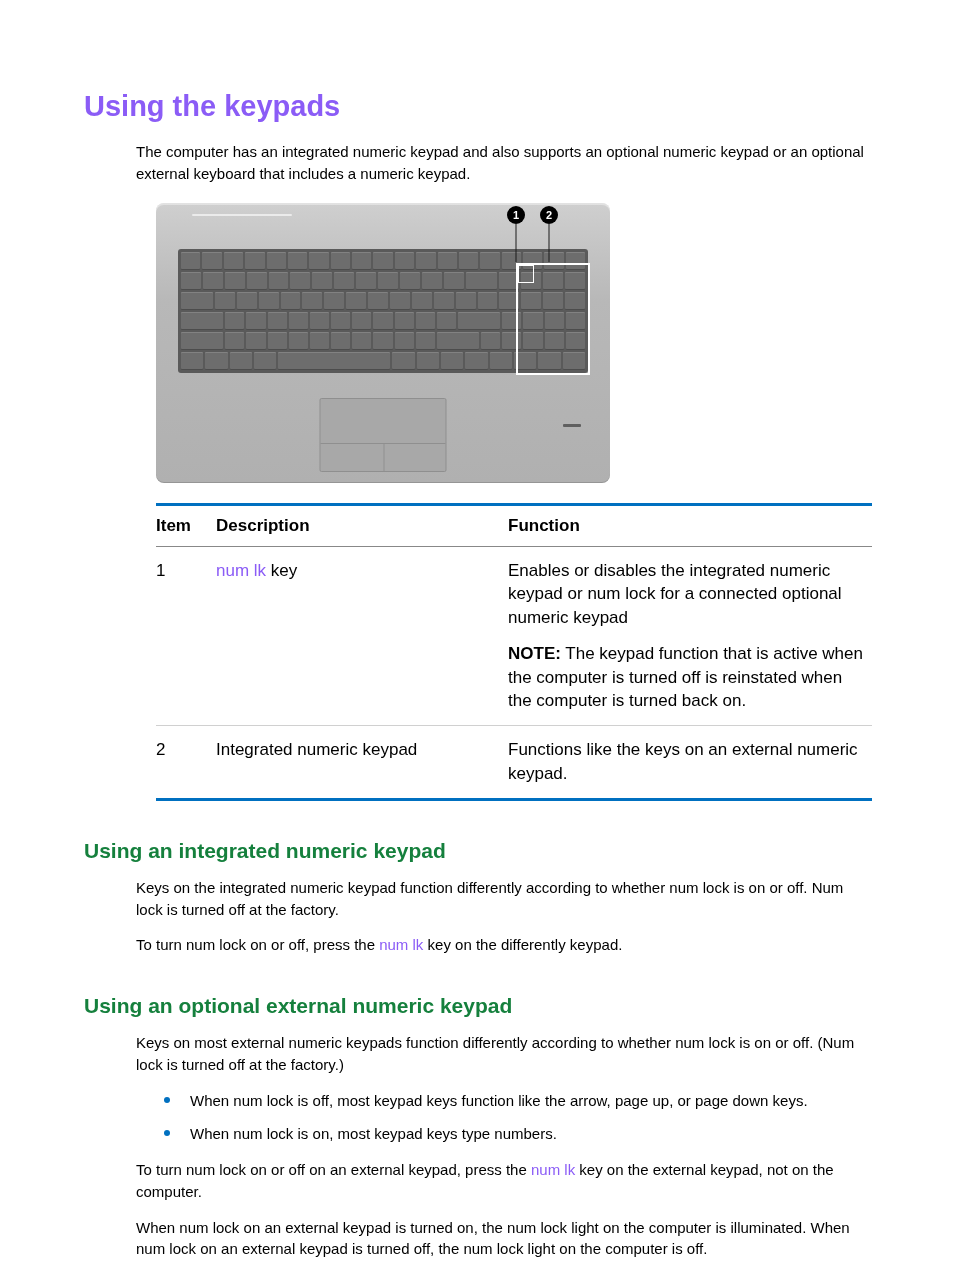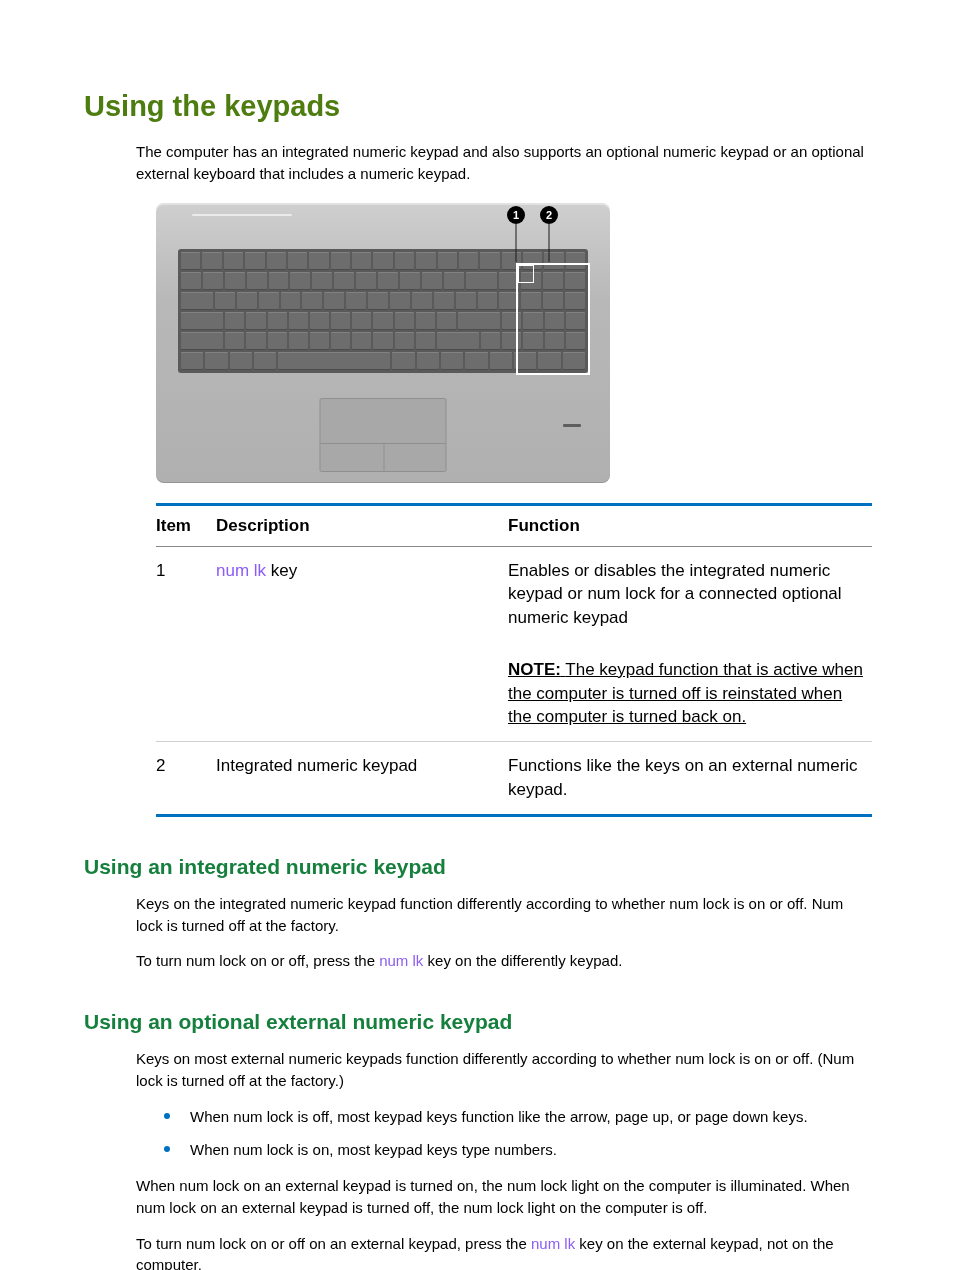--- a/index.html
+++ b/index.html
@@ -9,21 +9,21 @@
     color: #000;
     background: #fff;
     width: 954px;
   }
   .page {
     padding: 90px 84px 40px 84px;
     box-sizing: border-box;
     width: 954px;
   }
   h1.main-heading {
-    color: #4d7c0f;
+    color: #8b5cf6;
     font-size: 29px;
     font-weight: bold;
     margin: 0 0 18px 0;
   }
   h2.sub-heading {
     color: #15803d;
     font-size: 21px;
     font-weight: bold;
     margin: 38px 0 14px 0;
   }
@@ -182,21 +182,21 @@
     line-height: 1.4;
     border-bottom: 1px solid #d0d0d0;
   }
   table.callout-table tbody tr:last-child td {
     border-bottom: 3px solid #0070c0;
   }
   .col-item { width: 54px; }
   .col-desc { width: 286px; }
   .link-text { color: #8b5cf6; }
   .note-label { font-weight: bold; }
-  .note-block { margin-top: 28px; text-decoration: underline; }
+  .note-block { margin-top: 12px; }
 
   ul.bullets {
     list-style: none;
     padding: 0;
     margin: 0 0 14px 72px;
   }
   ul.bullets li {
     position: relative;
     padding-left: 34px;
     font-size: 15px;
@@ -384,18 +384,18 @@
   <p class="body-text indent">
     <span>To turn num lock on or off, press the </span><span class="link-text">num lk</span><span> key on the differently keypad.</span>
   </p>
 
   <h2 class="sub-heading">Using an optional external numeric keypad</h2>
   <p class="body-text indent">Keys on most external numeric keypads function differently according to whether num lock is on or off. (Num lock is turned off at the factory.)</p>
   <ul class="bullets">
     <li>When num lock is off, most keypad keys function like the arrow, page up, or page down keys.</li>
     <li>When num lock is on, most keypad keys type numbers.</li>
   </ul>
-  <p class="body-text indent">When num lock on an external keypad is turned on, the num lock light on the computer is illuminated. When num lock on an external keypad is turned off, the num lock light on the computer is off.</p>
   <p class="body-text indent">
     <span>To turn num lock on or off on an external keypad, press the </span><span class="link-text">num lk</span><span> key on the external keypad, not on the computer.</span>
   </p>
+  <p class="body-text indent">When num lock on an external keypad is turned on, the num lock light on the computer is illuminated. When num lock on an external keypad is turned off, the num lock light on the computer is off.</p>
 
 </div>
 
 </body></html>

